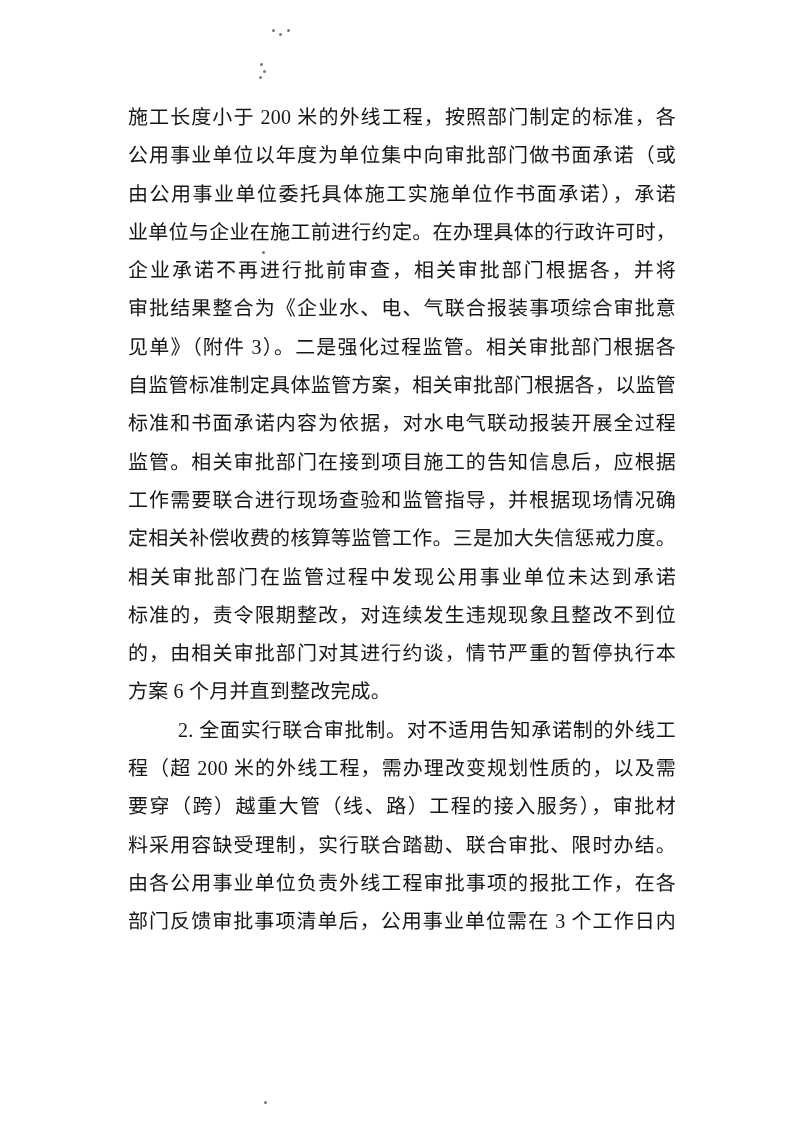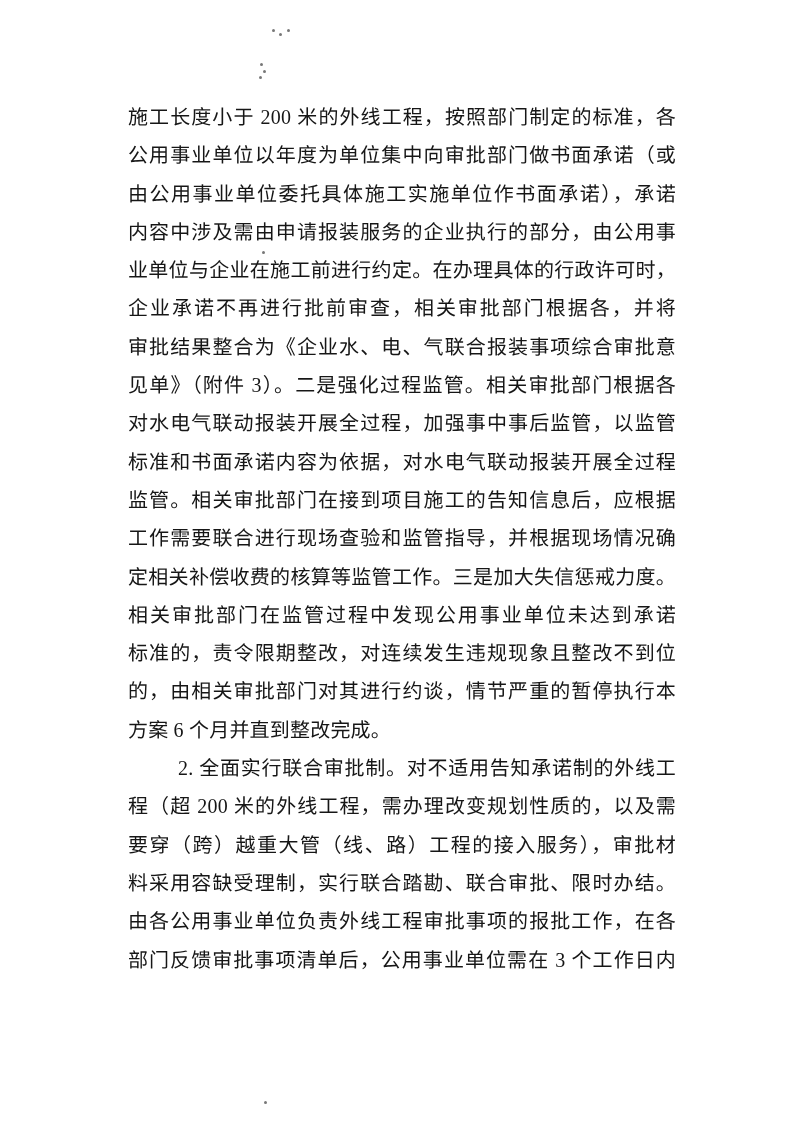--- a/index.html
+++ b/index.html
@@ -46,26 +46,25 @@
   }
 </style>
 </head>
 <body>
 
 <div class="page">
   <div class="text-block">
       <div class="line just">施工长度小于 200 米的外线工程，按照部门制定的标准，各</div>
       <div class="line just">公用事业单位以年度为单位集中向审批部门做书面承诺（或</div>
       <div class="line just">由公用事业单位委托具体施工实施单位作书面承诺），承诺</div>
-      <div class="line just">内容中涉及需由申请报装服务的企业执行的部分，由公用事</div>
       <div class="line just">业单位与企业在施工前进行约定。在办理具体的行政许可时，</div>
       <div class="line just">企业承诺不再进行批前审查，相关审批部门根据各，并将</div>
       <div class="line just">审批结果整合为《企业水、电、气联合报装事项综合审批意</div>
       <div class="line just">见单》（附件 3）。二是强化过程监管。相关审批部门根据各</div>
-      <div class="line just">对水电气联动报装开展全过程，加强事中事后监管，以监管</div>
+      <div class="line just">自监管标准制定具体监管方案，相关审批部门根据各，以监管</div>
       <div class="line just">标准和书面承诺内容为依据，对水电气联动报装开展全过程</div>
       <div class="line just">监管。相关审批部门在接到项目施工的告知信息后，应根据</div>
       <div class="line just">工作需要联合进行现场查验和监管指导，并根据现场情况确</div>
       <div class="line just">定相关补偿收费的核算等监管工作。三是加大失信惩戒力度。</div>
       <div class="line just">相关审批部门在监管过程中发现公用事业单位未达到承诺</div>
       <div class="line just">标准的，责令限期整改，对连续发生违规现象且整改不到位</div>
       <div class="line just">的，由相关审批部门对其进行约谈，情节严重的暂停执行本</div>
       <div class="line">方案 6 个月并直到整改完成。</div>
       <div class="line just" style="text-indent: 50px;">2. 全面实行联合审批制。对不适用告知承诺制的外线工</div>
       <div class="line just">程（超 200 米的外线工程，需办理改变规划性质的，以及需</div>

